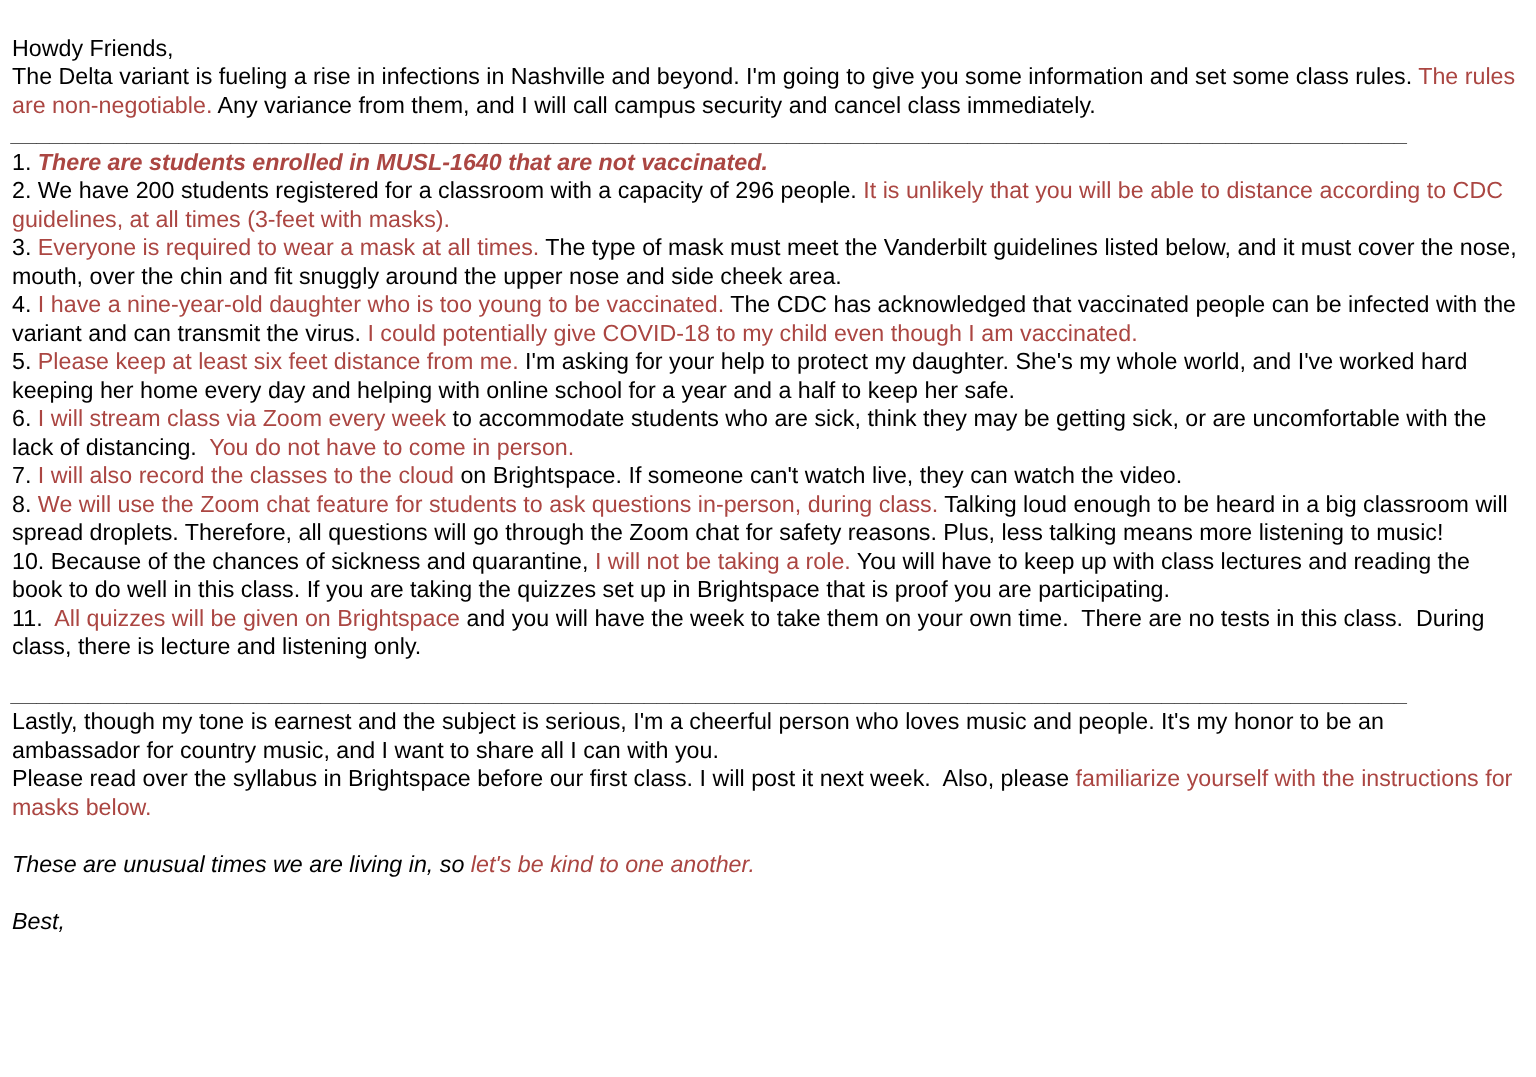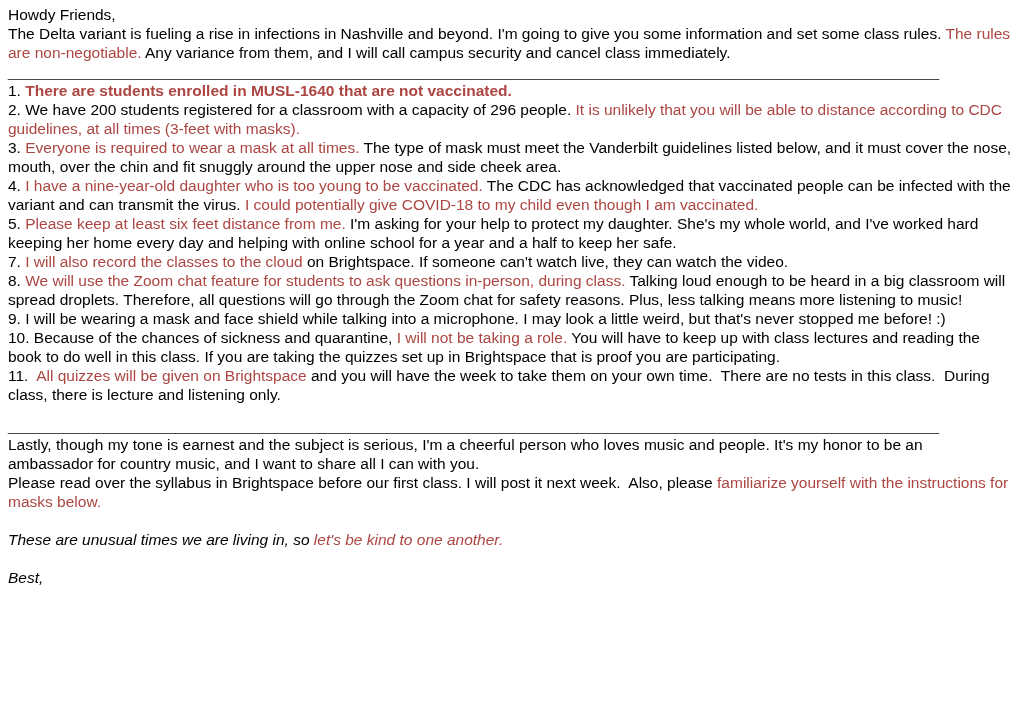--- a/index.html
+++ b/index.html
@@ -13,50 +13,50 @@
   body {
     width: 1024px;
     height: 718px;
     font-family: "Liberation Sans", "DejaVu Sans", sans-serif;
     font-size: 15.5px;
     line-height: 19px;
     color: var(--body-text);
     overflow: hidden;
   }
   .page {
-    padding: 5px 12px 0 8px;
+    padding: 23px 12px 0 8px;
   }
   .ln {
     margin: 0;
     white-space: pre-wrap;
     word-wrap: break-word;
   }
   .red { color: var(--accent-red); }
-  .red-bold { color: var(--accent-red); font-weight: 700; }
-  .divider-line span { color: var(--divider-color); letter-spacing: 0; }
+  .red-bold { color: var(--accent-red); font-weight: 700; font-style: italic; }
+  .divider-line span { color: var(--divider-color); letter-spacing: 0; font-style: italic; }
   .gap-top { margin-top: 19px; font-style: italic; }
   .divider2 { margin-top: 12px; }
 </style>
 </head>
 <body>
 
 <div class="page">
   <p class="ln"><span>Howdy Friends,</span></p>
   <p class="ln"><span>The Delta variant is fueling a rise in infections in Nashville and beyond. I'm going to give you some information and set some class rules. </span><span class="red">The rules are non-negotiable.</span><span> Any variance from them, and I will call campus security and cancel class immediately.</span></p>
 
   <p class="ln divider-line"><span>____________________________________________________________________________________________________________</span></p>
 
   <p class="ln"><span>1. </span><span class="red-bold">There are students enrolled in MUSL-1640 that are not vaccinated.</span></p>
   <p class="ln"><span>2. We have 200 students registered for a classroom with a capacity of 296 people. </span><span class="red">It is unlikely that you will be able to distance according to CDC guidelines, at all times (3-feet with masks).</span></p>
   <p class="ln"><span>3. </span><span class="red">Everyone is required to wear a mask at all times.</span><span> The type of mask must meet the Vanderbilt guidelines listed below, and it must cover the nose, mouth, over the chin and fit snuggly around the upper nose and side cheek area.</span></p>
   <p class="ln"><span>4. </span><span class="red">I have a nine-year-old daughter who is too young to be vaccinated.</span><span> The CDC has acknowledged that vaccinated people can be infected with the variant and can transmit the virus. </span><span class="red">I could potentially give COVID-18 to my child even though I am vaccinated.</span></p>
   <p class="ln"><span>5. </span><span class="red">Please keep at least six feet distance from me.</span><span> I'm asking for your help to protect my daughter. She's my whole world, and I've worked hard keeping her home every day and helping with online school for a year and a half to keep her safe.</span></p>
+  <p class="ln"><span>6. </span><span class="red">I will stream class via Zoom every week</span><span> to accommodate students who are sick, think they may be getting sick, or are uncomfortable with the lack of distancing.  </span><span class="red">You do not have to come in person.</span></p>
   <p class="ln"><span>7. </span><span class="red">I will also record the classes to the cloud</span><span> on Brightspace. If someone can't watch live, they can watch the video.</span></p>
   <p class="ln"><span>8. </span><span class="red">We will use the Zoom chat feature for students to ask questions in-person, during class.</span><span> Talking loud enough to be heard in a big classroom will spread droplets. Therefore, all questions will go through the Zoom chat for safety reasons. Plus, less talking means more listening to music!</span></p>
-  <p class="ln"><span>9. I will be wearing a mask and face shield while talking into a microphone. I may look a little weird, but that's never stopped me before! :)</span></p>
   <p class="ln"><span>10. Because of the chances of sickness and quarantine, </span><span class="red">I will not be taking a role.</span><span> You will have to keep up with class lectures and reading the book to do well in this class. If you are taking the quizzes set up in Brightspace that is proof you are participating.</span></p>
   <p class="ln"><span>11.  </span><span class="red">All quizzes will be given on Brightspace</span><span> and you will have the week to take them on your own time.  There are no tests in this class.  During class, there is lecture and listening only.</span></p>
 
   <p class="ln divider-line divider2"><span>____________________________________________________________________________________________________________</span></p>
 
   <p class="ln"><span>Lastly, though my tone is earnest and the subject is serious, I'm a cheerful person who loves music and people. It's my honor to be an ambassador for country music, and I want to share all I can with you.</span></p>
   <p class="ln"><span>Please read over the syllabus in Brightspace before our first class. I will post it next week.  Also, please </span><span class="red">familiarize yourself with the instructions for masks below.</span></p>
 
   <p class="ln gap-top"><span>These are unusual times we are living in, so </span><span class="red">let's be kind to one another.</span></p>
 

